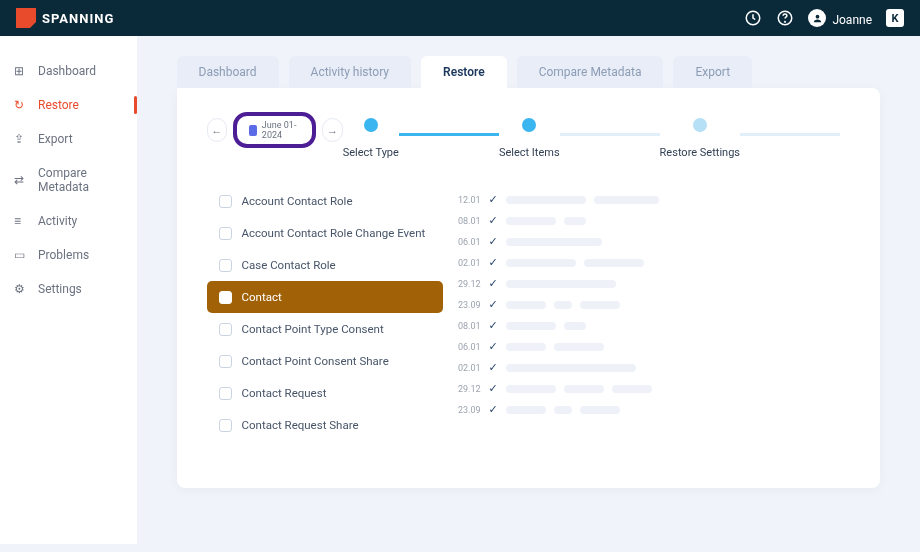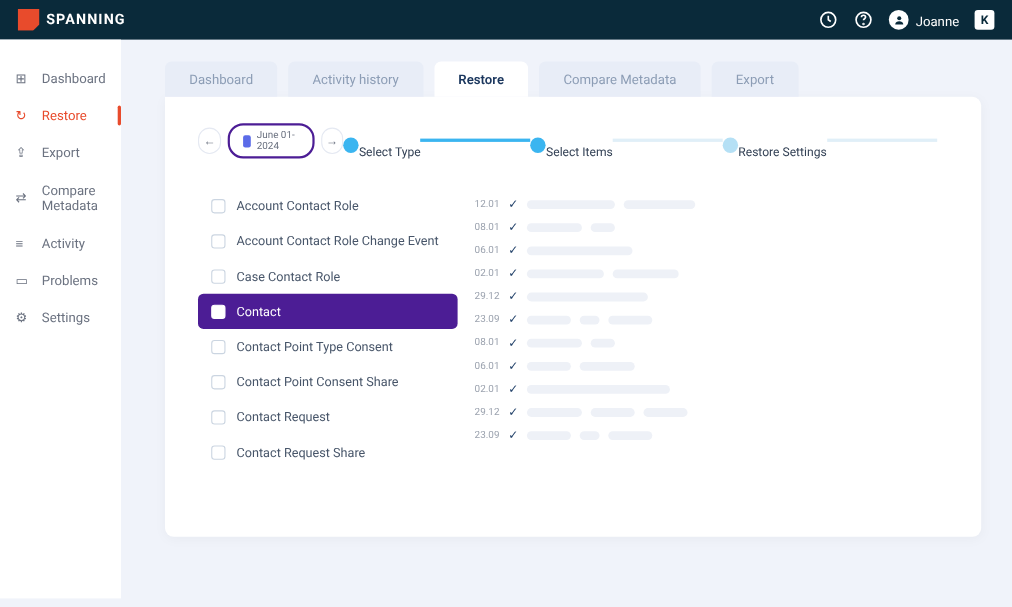--- a/index.html
+++ b/index.html
@@ -22,33 +22,33 @@
 .sb-icon{width:14px;height:14px;flex-shrink:0}
 .main{flex:1;padding:20px 40px}
 .tabs{display:flex;gap:10px;margin-bottom:0}
 .tab{padding:9px 22px;border-radius:6px 6px 0 0;font-size:12px;color:#8c9db5;background:#e8edf7;cursor:pointer}
 .tab.active{background:#fff;color:#1a365d;font-weight:600}
 .card{background:#fff;border-radius:0 8px 8px 8px;padding:24px 30px;box-shadow:0 2px 12px rgba(0,0,0,0.04);min-height:400px}
 .card-top{display:flex;justify-content:space-between;align-items:flex-start}
 .title{font-size:16px;font-weight:600;color:#1a202c;margin-bottom:16px}
 .date-row{display:flex;align-items:center;gap:6px}
 .arrow-btn{width:28px;height:24px;border:1px solid #e5e9f2;border-radius:14px;background:#fff;display:flex;align-items:center;justify-content:center;cursor:pointer;font-size:11px;color:#6b7280}
-.date-pill{border:2px solid #4c1d95;border-radius:14px;padding:4px 12px;font-size:9px;color:#6b7280;display:flex;align-items:center;gap:5px}
+.date-pill{border:4px solid #4c1d95;border-radius:14px;padding:4px 12px;font-size:9px;color:#6b7280;display:flex;align-items:center;gap:5px}
 .cal-ico{width:11px;height:11px;background:#5b6be8;border-radius:2px}
 .stepper{display:flex;align-items:center;gap:0;margin-top:6px;margin-right:10px}
-.step{display:flex;flex-direction:row;align-items:center;position:relative}
+.step{display:flex;flex-direction:column;align-items:center;position:relative}
 .step-dot{width:14px;height:14px;border-radius:50%;background:#3bb5f0;z-index:1}
 .step-dot.faded{background:#b5e0f5}
 .step-line{width:100px;height:3px;background:#3bb5f0;margin-top:-8px}
 .step-line.faded{background:#e0eff8}
 .step-label{font-size:11px;color:#334155;margin-top:14px;white-space:nowrap}
 .content{display:flex;gap:14px;margin-top:26px}
 .items{width:236px}
 .item{display:flex;align-items:center;gap:10px;padding:9px 12px;font-size:11.5px;color:#475569;border-radius:5px;cursor:pointer}
-.item.selected{background:#4c1d95;color:#fff}
+.item.selected{background:#a16207;color:#fff}
 .cb{width:13px;height:13px;border:1.5px solid #cbd5e1;border-radius:3px;flex-shrink:0}
 .item.selected .cb{background:#fff;border-color:#fff}
 .rows{flex:1;padding-top:4px}
 .row{display:flex;align-items:center;gap:8px;padding:4px 0}
 .row-date{font-size:9px;color:#9ca3af;width:24px;text-align:right}
 .chk{color:#23426a;font-size:11px}
 .skel{height:8px;background:#eef1f7;border-radius:5px}
 </style>
 </head>
 <body>

